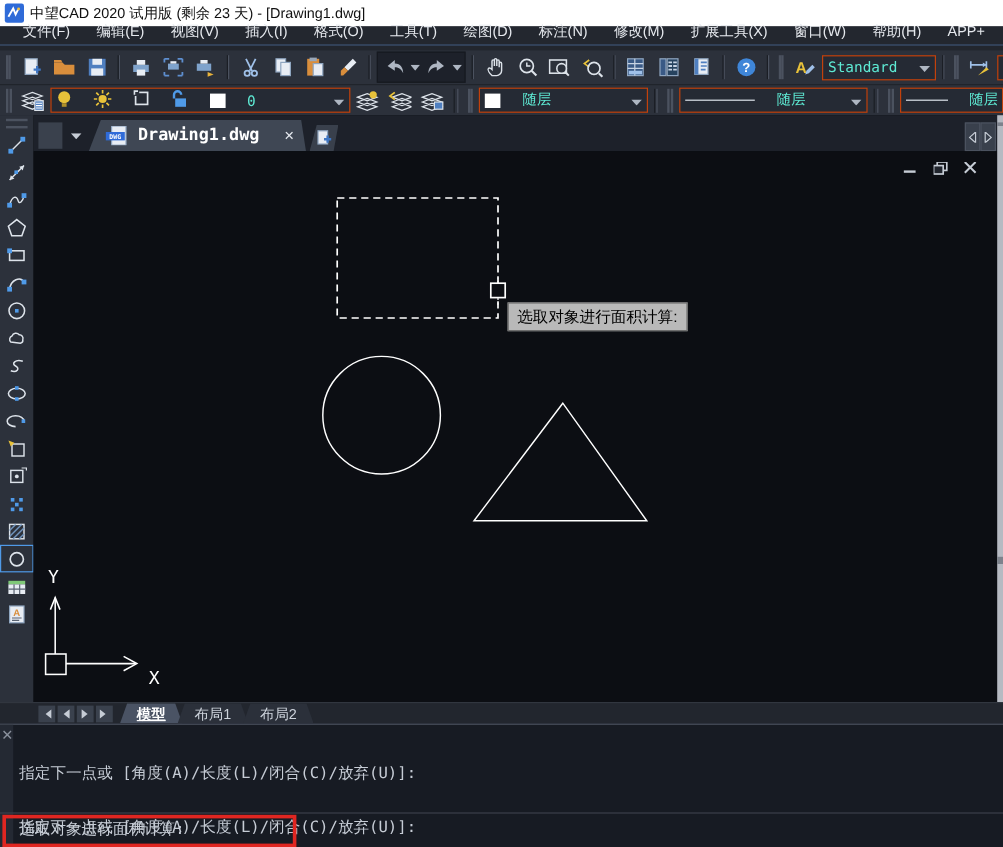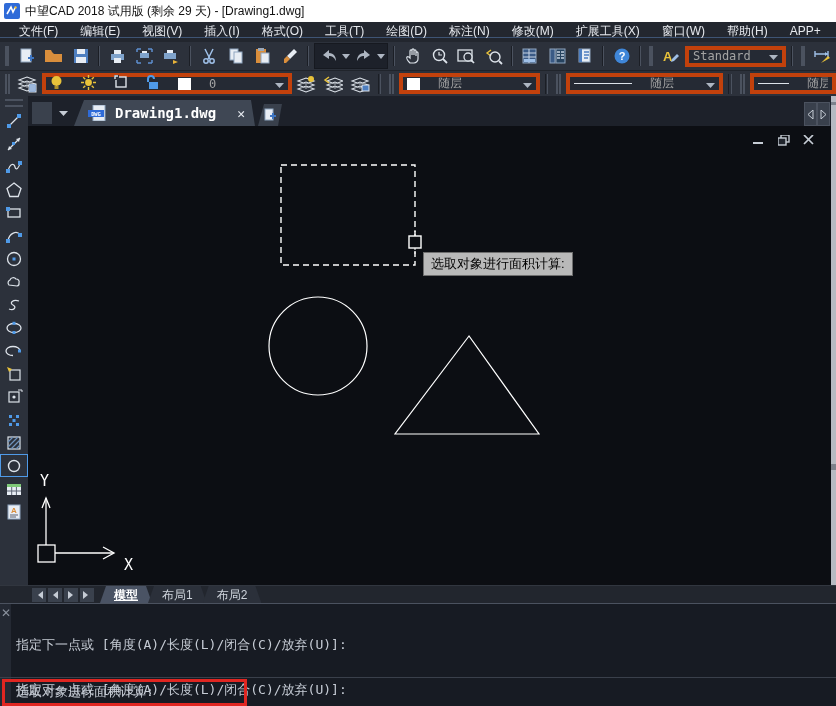--- a/index.html
+++ b/index.html
@@ -9,36 +9,36 @@
 
   
   .titlebar { position:absolute; top:0; left:0; width:836px; height:22px; background:#ffffff;
               display:flex; align-items:center; padding-left:4px; gap:5px; }
   .app-logo { width:16px; height:16px; background:#2f6bd8; border-radius:2px; position:relative; flex:0 0 auto; }
   .app-logo svg { position:absolute; inset:0; }
   .title-text { font-size:12px; color:#111; white-space:nowrap; }
 
   
   .menubar { position:absolute; top:22px; left:0; width:836px; height:16px; background:#23272f;
-             border-bottom:1px solid #3e5474; display:flex; align-items:flex-start; padding-left:8px; }
+             border-bottom:1px solid #3e5474; display:flex; align-items:flex-end; padding-left:8px; }
   .menu-item { color:#e6e9ee; font-size:12px; padding:0 11px; height:20px; line-height:19px; cursor:default; white-space:nowrap; }
 
   
   .toolbar1 { position:absolute; top:42px; left:0; width:836px; height:28px; background:#2c313b;
               display:flex; align-items:center; gap:2px; padding-left:2px; }
   .toolbar2 { position:absolute; top:70px; left:0; width:836px; height:26px; background:#2c313b;
               border-top:1px solid #20242b; display:flex; align-items:center; gap:2px; padding-left:2px; }
   .grip { width:5px; height:20px; border-left:2px solid #4b525f; border-right:2px solid #4b525f; margin:0 3px; }
   .sep  { width:4px; height:20px; border-left:1px solid #1b1e25; border-right:1px solid #4b525f; margin:0 3px; }
   .tbtn { width:25px; height:24px; display:flex; align-items:center; justify-content:center; flex:0 0 auto; }
   .tbtn svg { display:block; }
   .drop-arrow { width:10px; height:24px; display:flex; align-items:center; justify-content:center; }
   .inset { display:flex; align-items:center; background:#1d212a; border:1px solid #161920; height:26px; padding:0 1px; }
-  .combo { height:21px; background:#252a34; border:4px solid #c2410c; display:flex; align-items:center;
-           color:#a3a3a3; font-family:"DejaVu Sans Mono","Liberation Mono",monospace; font-size:12px;
+  .combo { height:21px; background:#252a34; border:1px solid #c2410c; display:flex; align-items:center;
+           color:#5eead4; font-family:"DejaVu Sans Mono","Liberation Mono",monospace; font-size:12px;
            padding:0 4px; gap:18px; position:relative; }
   .combo .carrow { margin-left:auto; }
   .combo-label { white-space:nowrap; overflow:hidden; }
 
   
   .main { position:absolute; top:96px; left:0; width:836px; height:489px; }
   .left-toolbar { position:absolute; left:0; top:0; width:28px; height:489px; background:#2c313b; }
   .lt-grip { height:8px; margin:3px 5px 2px 5px; border-top:2px solid #4b525f; border-bottom:2px solid #4b525f; }
   .ltbtn { width:28px; height:23px; display:flex; align-items:center; justify-content:center; }
 
@@ -95,21 +95,21 @@
 
 <div class="app">
 
   <div class="titlebar">
     <div class="app-logo">
       <svg viewBox="0 0 16 16">
           <path d="M3 11 L7 4 L9 9 L11 5" stroke="#fff" stroke-width="1.6" fill="none"></path>
           <circle cx="11.5" cy="4.5" r="1.2" fill="#f5c33b"></circle>
         </svg>
     </div>
-    <div class="title-text">中望CAD 2018 试用版 (剩余 29 天) - [Drawing1.dwg]</div>
+    <div class="title-text">中望CAD 2020 试用版 (剩余 23 天) - [Drawing1.dwg]</div>
   </div>
 
   <div class="menubar">
     <span class="menu-item">文件(F)</span>
     <span class="menu-item">编辑(E)</span>
     <span class="menu-item">视图(V)</span>
     <span class="menu-item">插入(I)</span>
     <span class="menu-item">格式(O)</span>
     <span class="menu-item">工具(T)</span>
     <span class="menu-item">绘图(D)</span>

